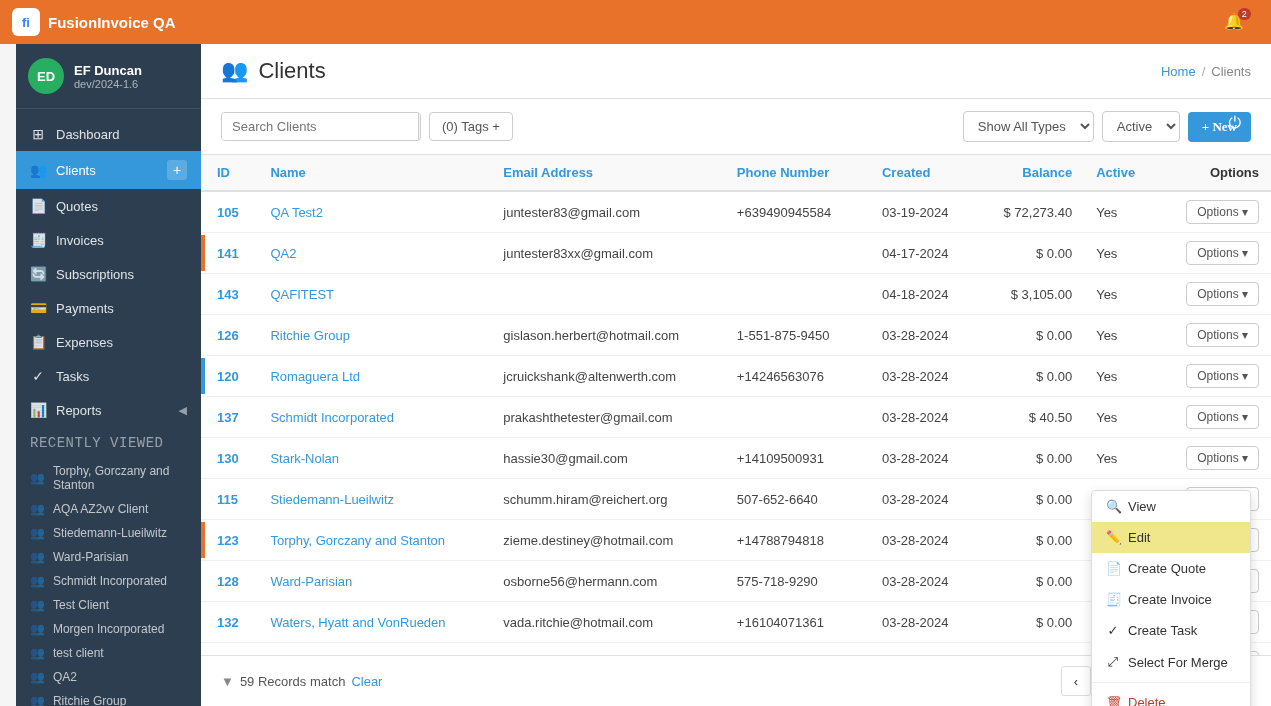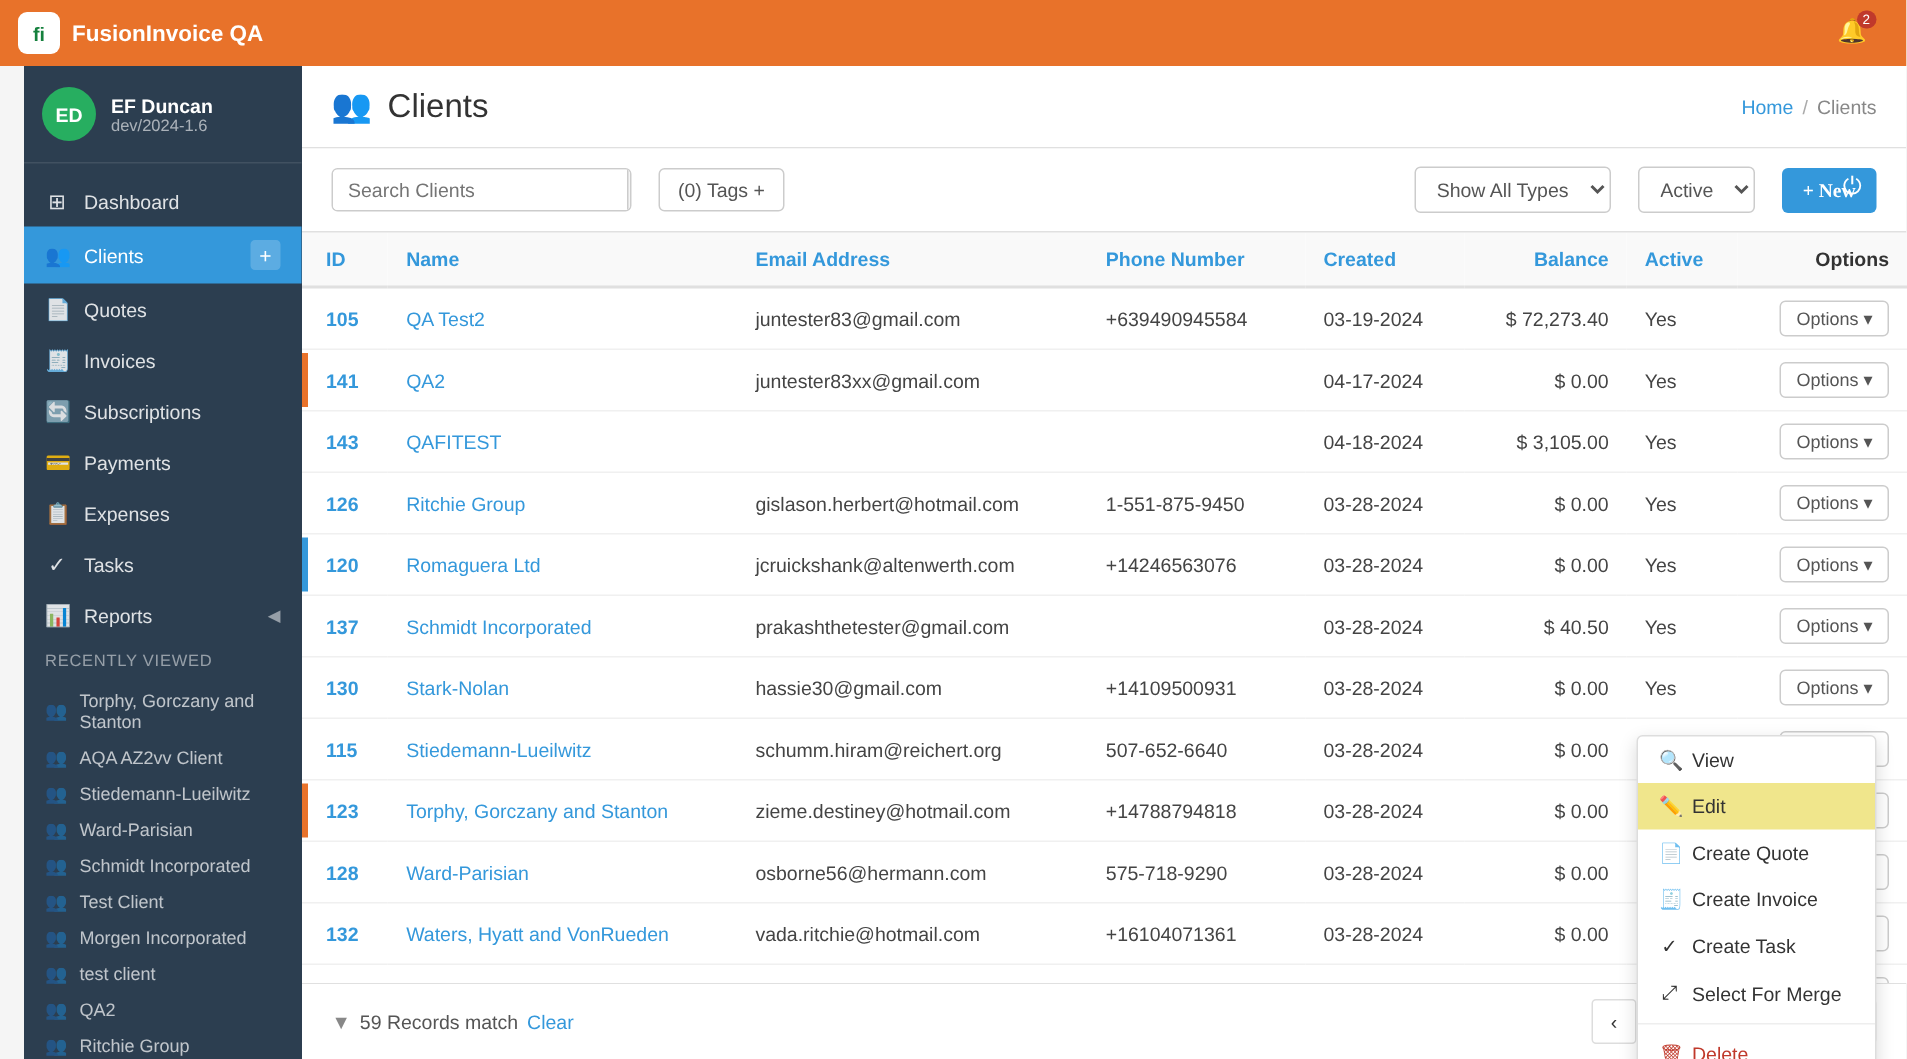--- a/index.html
+++ b/index.html
@@ -17,21 +17,21 @@
     }
     .top-navbar .logo {
       display: flex;
       align-items: center;
       gap: 8px;
       font-weight: bold;
       font-size: 15px;
     }
     .logo-icon {
       background: white;
-      color: #15803d;
+      color: #3b82f6;
       width: 28px;
       height: 28px;
       border-radius: 6px;
       display: flex;
       align-items: center;
       justify-content: center;
       font-weight: bold;
       font-size: 13px;
     }
     .top-navbar .spacer { flex: 1; }
@@ -125,24 +125,25 @@
       cursor: pointer;
       font-size: 14px;
       display: flex;
       align-items: center;
       justify-content: center;
     }
     .sidebar-item .chevron { margin-left: auto; font-size: 11px; color: rgba(255,255,255,0.5); }
 
     .sidebar-section-title {
       padding: 8px 14px 4px;
-      font-size: 11px;
+      font-size: 14px;
       color: rgba(255,255,255,0.5);
       text-transform: uppercase;
       letter-spacing: 0.5px;
+      font-family: Liberation Mono, monospace;
     }
     .recently-viewed { padding: 4px 0; }
     .recently-viewed-item {
       display: flex;
       align-items: center;
       padding: 5px 14px;
       cursor: pointer;
       color: rgba(255,255,255,0.7);
       font-size: 12px;
       gap: 8px;
@@ -178,21 +179,21 @@
     .page-title .title-icon { color: #555; font-size: 22px; }
     .breadcrumb { font-size: 13px; color: #888; display: flex; gap: 6px; align-items: center; }
     .breadcrumb a { color: #3498db; text-decoration: none; }
     .breadcrumb .sep { color: #aaa; }
 
     
     .toolbar {
       padding: 12px 20px;
       display: flex;
       align-items: center;
-      gap: 18px;
+      gap: 8px;
       background: white;
       border-bottom: 1px solid #e0e0e0;
     }
     .search-box {
       display: flex;
       align-items: center;
       border: 1px solid #ccc;
       border-radius: 4px;
       overflow: hidden;
       width: 200px;

